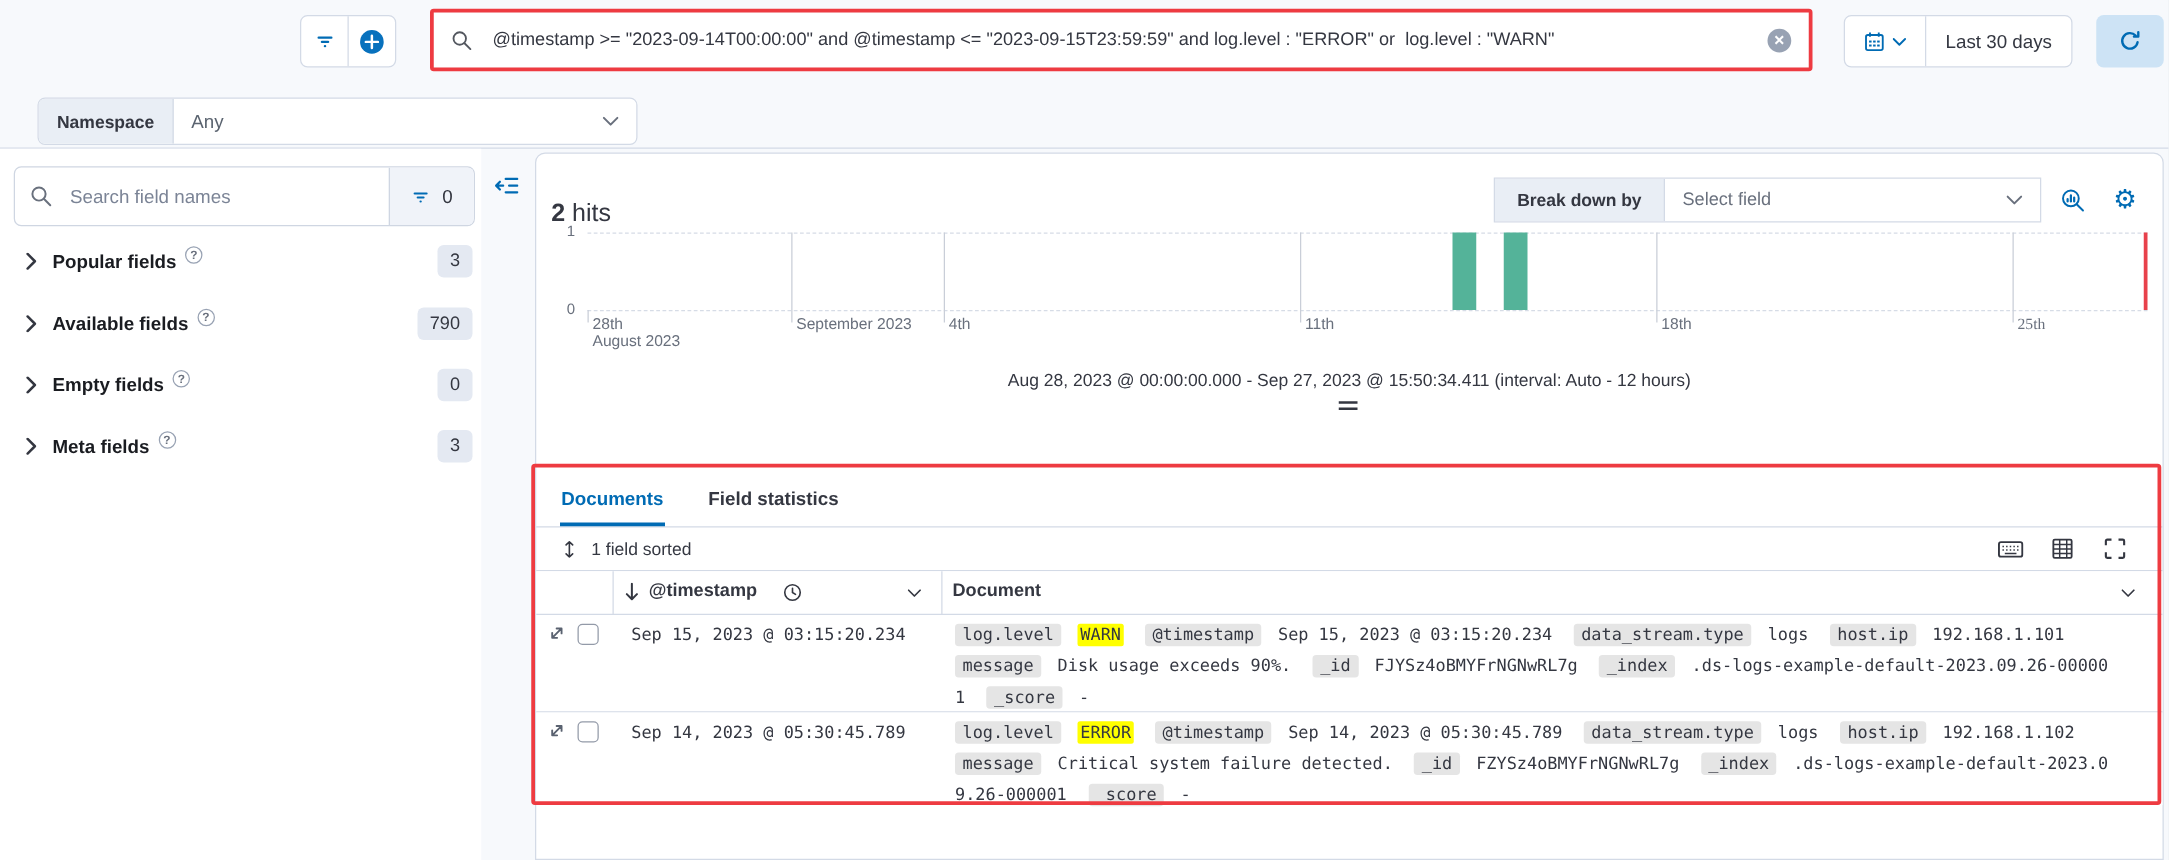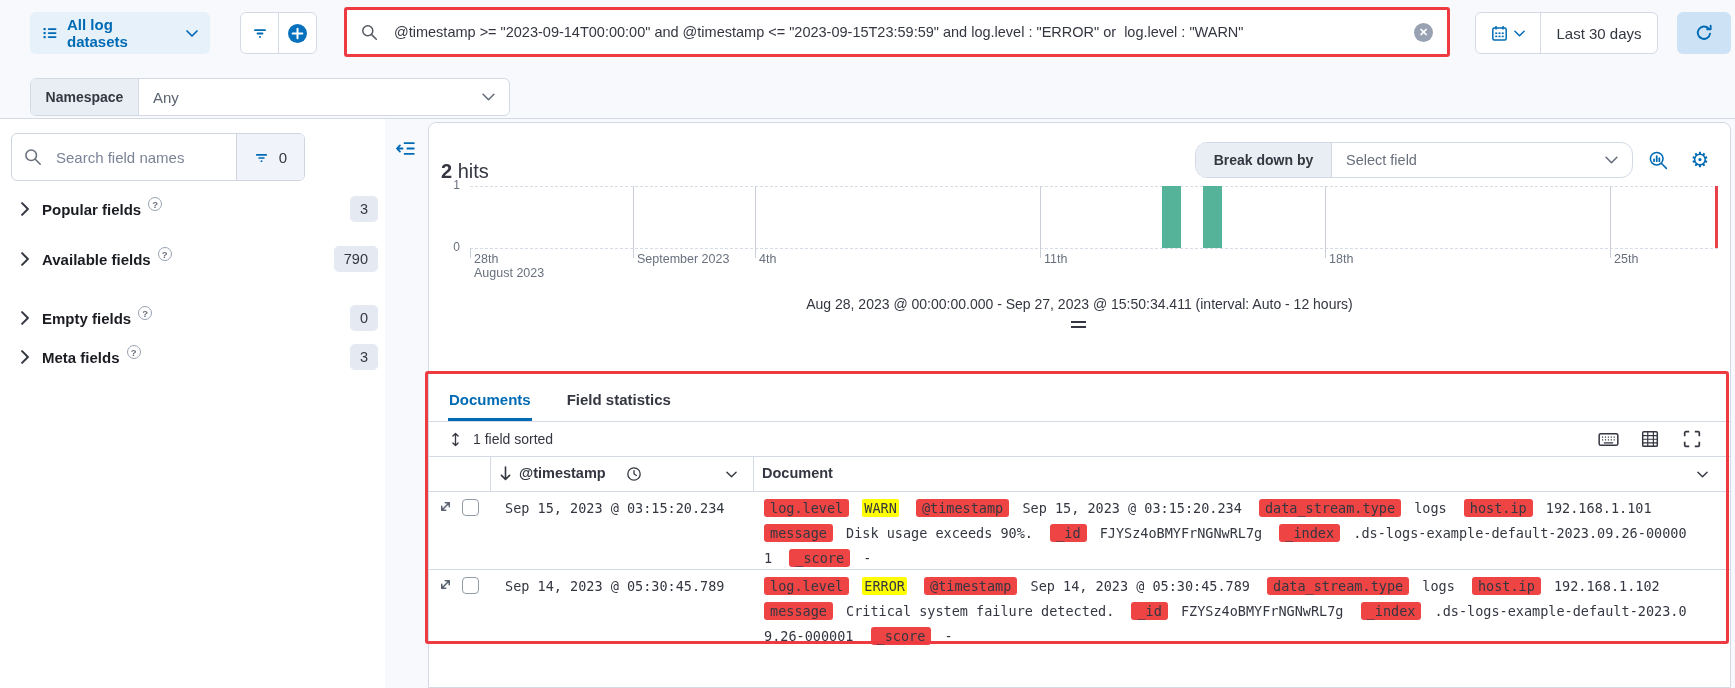--- a/index.html
+++ b/index.html
@@ -28,37 +28,37 @@
   .refresh-btn{left:1677px;top:12px;width:54px;height:42px;background:#cde3f5;border-radius:6px;display:flex;align-items:center;justify-content:center;cursor:pointer;}
 
   
   .ns-group{left:30px;top:78px;width:480px;height:38px;background:#fff;border:1px solid #d3dae6;border-radius:6px;display:flex;align-items:stretch;overflow:hidden;}
   .ns-label{width:108px;background:#e9eef5;border-right:1px solid #d3dae6;display:flex;align-items:center;justify-content:center;font-size:14px;font-weight:600;}
   .ns-value{flex:1;display:flex;align-items:center;padding:0 14px;font-size:15px;color:#5b6470;cursor:pointer;}
   .ns-value .chev{margin-left:auto;color:#69707d;}
 
   
   .sidebar{left:0;top:119px;width:385px;height:569px;background:#fff;}
-  .fld-search{left:11px;top:133px;width:294px;height:48px;background:#fff;border:1px solid #cfd6e2;border-radius:6px;display:flex;align-items:stretch;overflow:hidden;}
+  .fld-search{left:11px;top:133px;width:369px;height:48px;background:#fff;border:1px solid #cfd6e2;border-radius:6px;display:flex;align-items:stretch;overflow:hidden;}
   .fld-search .ph{flex:1;display:flex;align-items:center;gap:14px;padding:0 12px;font-size:15px;color:#7b8496;cursor:text;}
   .fld-search .fcount{width:68px;background:#f0f3f9;border-left:1px solid #cfd6e2;display:flex;align-items:center;justify-content:center;gap:10px;font-size:15px;color:#343741;cursor:pointer;}
   .fld-row{position:absolute;left:0;width:385px;height:28px;display:flex;align-items:center;cursor:pointer;}
   .fld-row .chevr{margin-left:18px;color:#343741;display:flex;}
   .fld-row .lbl{margin-left:10px;font-size:15px;font-weight:700;color:#1a1c21;}
   .qmark{display:inline-flex;width:14px;height:14px;border:1px solid #98a2b3;border-radius:50%;color:#69707d;font-size:9.5px;
     align-items:center;justify-content:center;margin-left:7px;vertical-align:3px;position:relative;top:-4px;}
   .badge{position:absolute;right:7px;background:#e4e9f2;border-radius:5px;height:26px;display:flex;align-items:center;padding:0 10px;font-size:14.5px;color:#343741;}
 
   .collapse-btn{left:392px;top:135px;width:26px;height:26px;display:flex;align-items:center;justify-content:center;cursor:pointer;}
 
   
   .card{left:428px;top:122px;width:1303px;height:566px;background:#fff;border:1px solid #d3dae6;border-radius:8px 8px 0 0;}
   .hits{left:441px;top:160px;font-size:20px;}
   .hits b{font-weight:700;}
-  .breakdown{left:1195px;top:142px;width:438px;height:36px;border:1px solid #d3dae6;border-radius:12px;background:#fff;display:flex;align-items:stretch;overflow:hidden;}
+  .breakdown{left:1195px;top:142px;width:438px;height:36px;border:1px solid #d3dae6;border-radius:0;background:#fff;display:flex;align-items:stretch;overflow:hidden;}
   .breakdown .pre{width:136px;background:#e9eef5;border-right:1px solid #d3dae6;display:flex;align-items:center;justify-content:center;font-size:14px;font-weight:600;}
   .breakdown .val{flex:1;display:flex;align-items:center;padding:0 14px;font-size:14.5px;color:#69707d;cursor:pointer;}
   .breakdown .chev{margin-left:auto;color:#69707d;}
   .icon-btn{width:28px;height:28px;display:flex;align-items:center;justify-content:center;cursor:pointer;}
   .gear-glyph{font-size:21px;color:#006bb4;line-height:1;}
 
   
   .grid-dash{position:absolute;border-top:1px dashed #d6dce6;height:0;}
   .gridline{position:absolute;width:1px;background:#c9ced8;}
   .bar{position:absolute;background:#54b399;}
@@ -84,49 +84,29 @@
   .colhead .htxt{position:absolute;top:8px;font-size:14.5px;font-weight:600;color:#343741;}
   .chevbtn{position:absolute;color:#343741;cursor:pointer;}
 
   .docrow{position:absolute;left:429px;width:1301px;background:#fff;}
   .docrow .expand{position:absolute;left:9px;top:7px;cursor:pointer;}
   .docrow .cbx{position:absolute;left:33px;top:7px;width:17px;height:17px;border:1px solid #939aa8;border-radius:4px;background:#fff;cursor:pointer;}
   .docrow .ts{position:absolute;left:76px;top:4px;font-size:13.5px;line-height:25px;color:#343741;}
   .docrow .doc{position:absolute;left:335px;top:4px;width:955px;font-size:13.5px;line-height:25px;color:#343741;}
   .docrow{border-bottom:1px solid #d3dae6;}
   .docrow.last{border-bottom:none;}
-  .chip{background:#ef4444;border-radius:3px;padding:1px 6px;margin:0 5px 0 9px;}
+  .chip{background:#e5e5e5;border-radius:3px;padding:1px 6px;margin:0 5px 0 9px;}
   .docline .chip:first-child{margin-left:0;}
   .hl{background:#ffff00;padding:1px 2px;border-radius:2px;}
 </style>
 </head>
 <body>
 
 <div id="app">
 
-  <div class="abs dataset-btn">
-    <span style="display:flex">
-      <svg width="16" height="16" viewBox="0 0 16 16">
-          <g fill="#006bb4">
-            <rect x="1.5" y="3" width="2.2" height="2.2" rx="0.6"></rect>
-            <rect x="1.5" y="7" width="2.2" height="2.2" rx="0.6"></rect>
-            <rect x="1.5" y="11" width="2.2" height="2.2" rx="0.6"></rect>
-            <rect x="5.8" y="3.2" width="8.7" height="1.8" rx="0.9"></rect>
-            <rect x="5.8" y="7.2" width="8.7" height="1.8" rx="0.9"></rect>
-            <rect x="5.8" y="11.2" width="8.7" height="1.8" rx="0.9"></rect>
-          </g>
-        </svg>
-    </span>
-    <span>All log datasets</span>
-    <span style="display:flex;margin-left:auto">
-      <svg width="12" height="7" viewBox="0 0 12 7">
-          <path d="M1 1l5 5 5-5" fill="none" stroke="#006bb4" stroke-width="1.7" stroke-linecap="round" stroke-linejoin="round"></path>
-        </svg>
-    </span>
-  </div>
 
   <div class="abs btn-group">
     <div class="seg">
       <span style="display:flex">
         <svg width="16" height="16" viewBox="0 0 16 16">
             <g fill="#006bb4">
               <rect x="2" y="4.2" width="12" height="1.8" rx="0.9"></rect>
               <rect x="4.6" y="7.6" width="6.8" height="1.8" rx="0.9"></rect>
               <rect x="7" y="11" width="2" height="1.8" rx="0.9"></rect>
             </g>
@@ -293,21 +273,21 @@
       </div>
       <div class="gridline" style="left: 1040px; top: 186px; height: 72px;"></div>
       <div class="xtick" style="left: 1044px; top: 252px;">
         <div>11th</div>
       </div>
       <div class="gridline" style="left: 1325px; top: 186px; height: 72px;"></div>
       <div class="xtick" style="left: 1329px; top: 252px;">
         <div>18th</div>
       </div>
       <div class="gridline" style="left: 1610px; top: 186px; height: 72px;"></div>
-      <div class="xtick" style="left: 1614px; top: 252px;">
+      <div class="xtick" style="left: 1614px; top: 252px; font-family: Liberation Serif, serif;">
         <div>25th</div>
       </div>
       <div class="bar" style="left: 1162px; top: 186px; width: 19px; height: 62px; background: rgb(84, 179, 153);"></div>
       <div class="bar" style="left: 1203px; top: 186px; width: 19px; height: 62px; background: rgb(84, 179, 153);"></div>
       <div class="nowline" style="left: 1715px; top: 186px; height: 62px; background: rgb(232, 65, 75);"></div>
     </div>
 
   <div class="abs caption">Aug 28, 2023 @ 00:00:00.000 - Sep 27, 2023 @ 15:50:34.411 (interval: Auto - 12 hours)</div>
   <div class="abs handle"></div>
 
@@ -424,21 +404,21 @@
     </div>
     <div class="abs fld-row" style="top: 245px;">
       <div class="chevr">
         <svg width="14" height="14" viewBox="0 0 7 12">
           <path d="M1 1l5 5-5 5" fill="none" stroke="#343741" stroke-width="1.7" stroke-linecap="round" stroke-linejoin="round"></path>
         </svg>
       </div>
       <div class="lbl">Available fields<span class="qmark">?</span></div>
       <div class="badge">790</div>
     </div>
-    <div class="abs fld-row" style="top: 304px; text-align: center;">
+    <div class="abs fld-row" style="top: 294px; text-align: center;">
       <div class="chevr">
         <svg width="14" height="14" viewBox="0 0 7 12">
           <path d="M1 1l5 5-5 5" fill="none" stroke="#343741" stroke-width="1.7" stroke-linecap="round" stroke-linejoin="round"></path>
         </svg>
       </div>
       <div class="lbl">Empty fields<span class="qmark">?</span></div>
       <div class="badge">0</div>
     </div>
     <div class="abs fld-row" style="top: 343px;">
       <div class="chevr">

